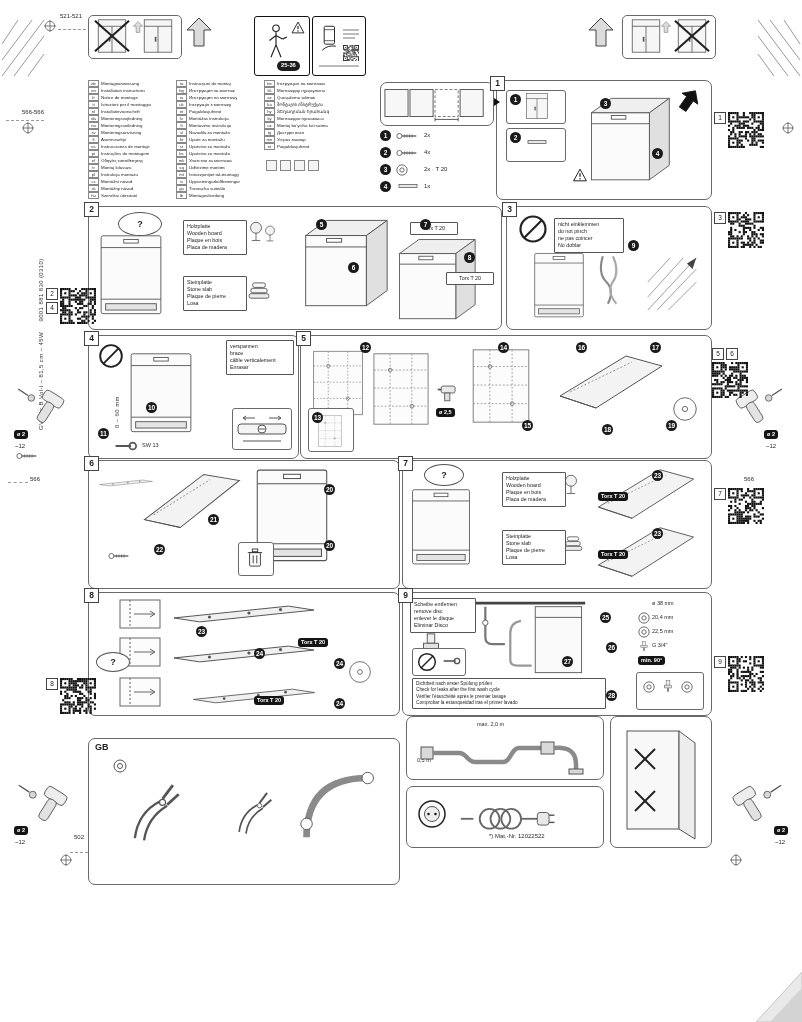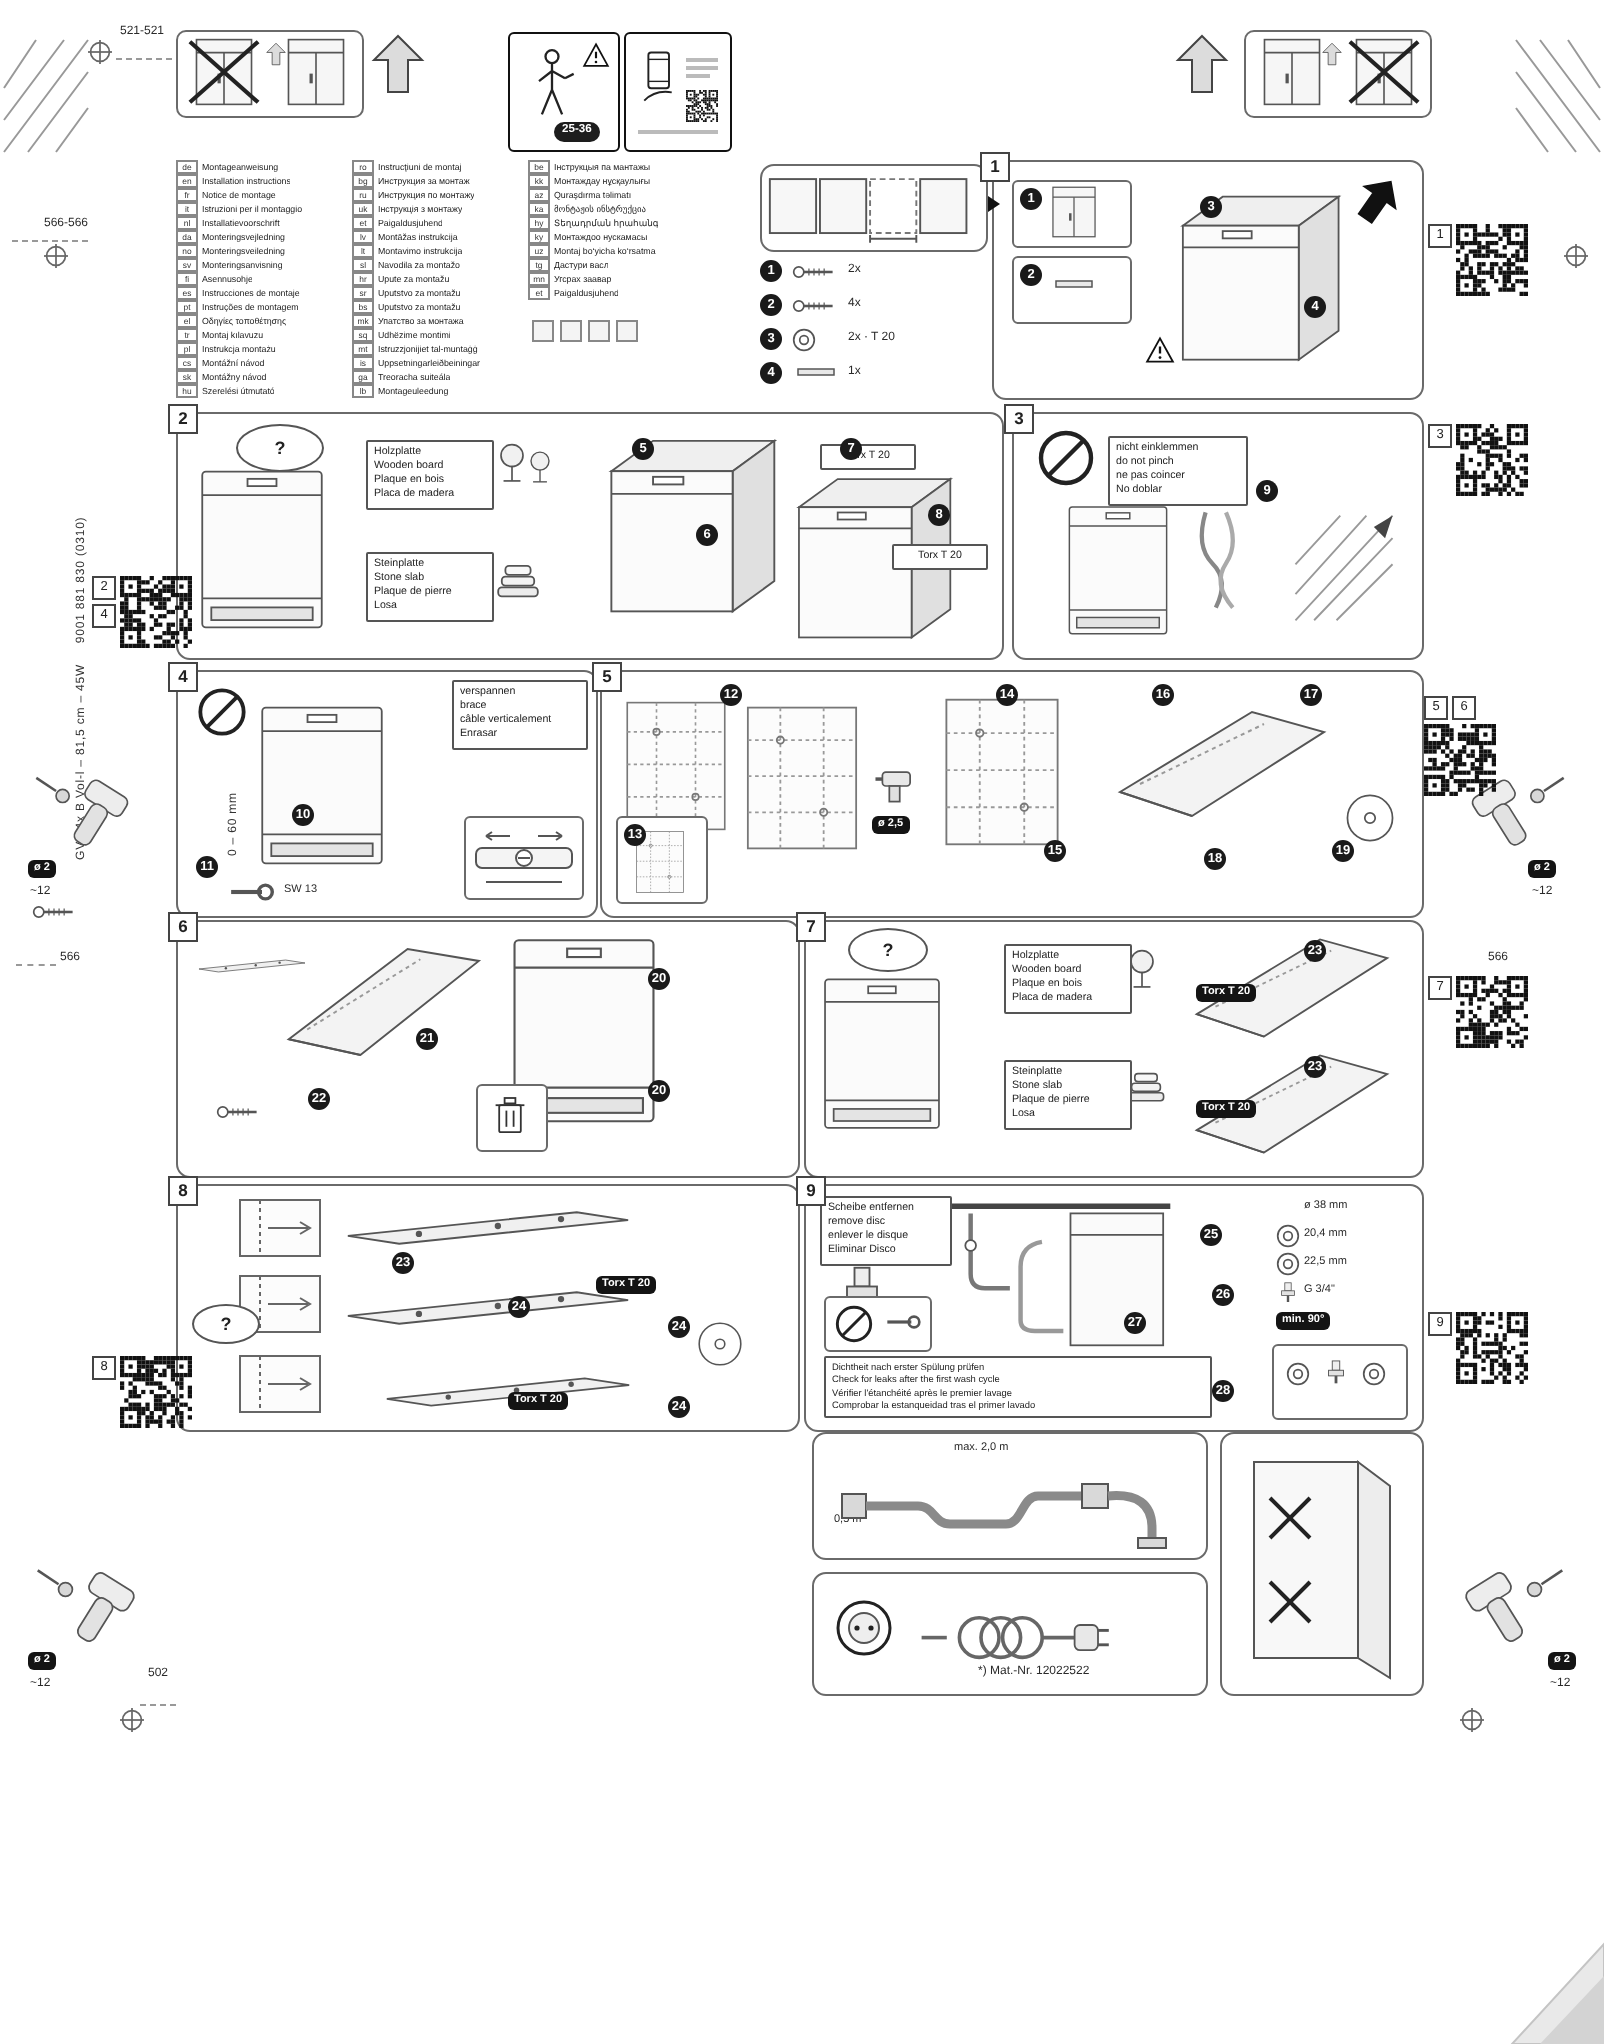--- a/index.html
+++ b/index.html
@@ -2145,20 +2145,37 @@
       </svg>
     <svg class="ill" style="left:28px;top:6px;width:20px;height:12px" viewBox="0 0 30 14">
         <use href="#wrench"></use>
       </svg>
   </div>
   <div class="tb" style="left:412px;top:678px;width:186px;font-size:4.7px">Dichtheit nach erster Spülung prüfen
 Check for leaks after the first wash cycle
 Vérifier l'étanchéité après le premier lavage
 Comprobar la estanqueidad tras el primer lavado</div>
 
+  <div class="panel" style="left:88px;top:738px;width:310px;height:145px">
+    <div class="abs" style="left:6px;top:4px;font:700 9px/1 'Liberation Sans',sans-serif">GB</div>
+    <svg class="ill" style="left:32px;top:28px;width:60px;height:80px" viewBox="0 0 52 62">
+        <use href="#pliers"></use>
+      </svg>
+    <svg class="ill" style="left:24px;top:20px;width:14px;height:14px" viewBox="0 0 14 14">
+        <use href="#washer"></use>
+      </svg>
+    <svg class="ill" style="left:140px;top:40px;width:44px;height:60px" viewBox="0 0 52 62">
+        <use href="#pliers"></use>
+      </svg>
+    <svg class="ill" style="left:208px;top:18px;width:86px;height:86px" viewBox="0 0 90 90">
+      <path d="M10 84 q0 -62 64 -62" fill="none" stroke="#8a8a8a" stroke-width="7"></path>
+      <circle cx="74" cy="22" r="6" fill="#fff" stroke="#555"></circle>
+      <circle cx="10" cy="70" r="6" fill="#fff" stroke="#555"></circle>
+    </svg>
+  </div>
 
   <div class="panel" style="left:406px;top:716px;width:196px;height:62px">
     <div class="dim" style="left:70px;top:4px;font-size:5.5px">max. 2,0 m</div>
     <div class="dim" style="left:10px;top:40px;font-size:5.5px">0,5 m</div>
     <svg class="ill" style="left:12px;top:14px;width:170px;height:44px" viewBox="0 0 170 44">
         <use href="#hose"></use>
       </svg>
   </div>
 
   <div class="panel" style="left:406px;top:786px;width:196px;height:60px">

